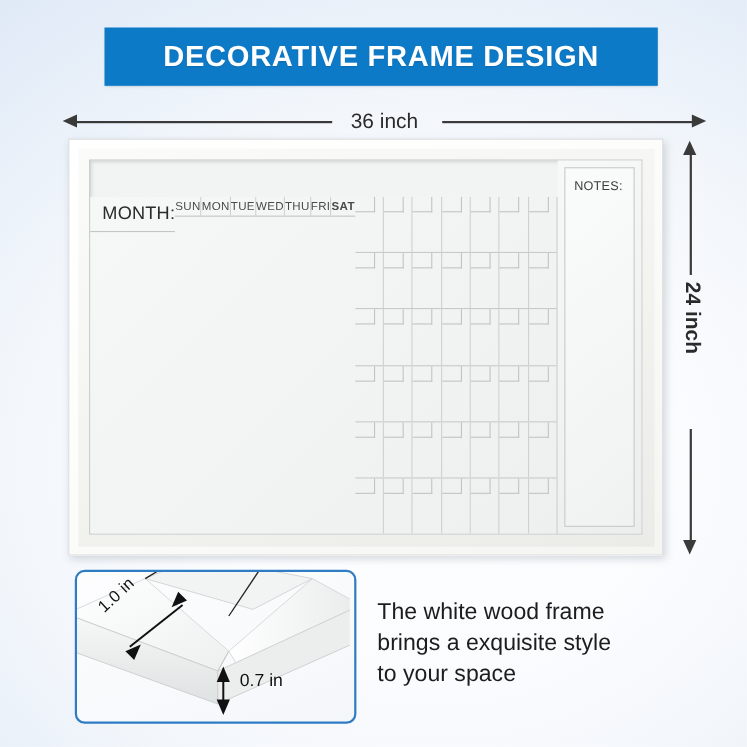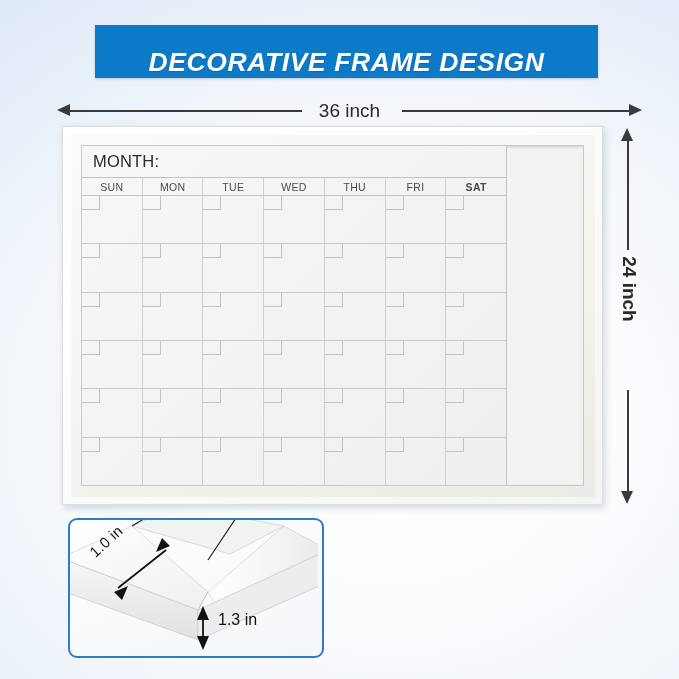--- a/index.html
+++ b/index.html
@@ -12,23 +12,22 @@
   #stage{
     position:relative;width:679px;height:679px;
     background:
       radial-gradient(ellipse 95% 80% at 58% 62%, #ffffff 0%, #fbfcfe 34%, #f2f6fb 62%, #e4edf8 88%, #dfe9f6 100%);
   }
 
   
   #banner{
     position:absolute;left:95px;top:25px;width:503px;height:53px;
     background:#0d7ac8;
-    display:flex;align-items:flex-end;justify-content:center;
+    display:flex;align-items:center;justify-content:center;
     box-shadow:0 1px 2px rgba(90,110,130,.35);
-    font-style:italic;
   }
   #banner-text{
     color:#ffffff;font-size:26.5px;font-weight:bold;letter-spacing:.6px;
     text-shadow:0 1px 1px rgba(0,0,0,.13);
     white-space:nowrap;
   }
 
   
   #dim-h{position:absolute;left:57px;top:96px;width:585px;height:30px;}
   #dim-h-label{
@@ -73,23 +72,24 @@
   #board-inner{
     position:absolute;left:18px;top:18px;right:18px;bottom:18px;
     background:#f2f3f3;
     border:1px solid #c9cbcb;
     box-shadow:inset 1px 1px 3px rgba(150,155,158,.40);
     display:flex;
   }
 
   
   #calendar{
-    flex:0 0 424px;display:flex;flex-direction:column;
+    flex:0 0 424px;display:flex;
     border-right:1px solid #c3c5c5;
     background:linear-gradient(135deg,#f6f7f7 0%,#eef0f0 100%);
+    margin-top:33px;
   }
   #month-bar{
     height:31px;border-bottom:1px solid #c3c5c5;
     display:flex;align-items:center;padding-left:11px;
   }
   #month-label{font-size:16.5px;color:#2b2b2b;letter-spacing:.2px;}
   #day-header{display:flex;height:17px;border-bottom:1px solid #c3c5c5;}
   .day-cell{
     flex:1;display:flex;align-items:center;justify-content:center;
     font-size:10.5px;color:#4a4a4a;letter-spacing:.3px;
@@ -318,20 +318,25 @@
               <div class="date-cell">
                 <div class="date-box"></div>
               </div>
               <div class="date-cell">
                 <div class="date-box"></div>
               </div>
             </div>
           </div>
       </div>
 
+      <div id="notes">
+        <div id="notes-panel">
+          <span id="notes-label">NOTES:</span>
+        </div>
+      </div>
 
     </div>
   </div>
 
   <div id="inset">
     <svg id="corner-svg" width="248" height="132" viewBox="0 0 248 132">
       <defs>
         <linearGradient id="gTop" x1="0" y1="0" x2="1" y2="1">
           <stop offset="0" stop-color="#ffffff"></stop>
             <stop offset="1" stop-color="#eef0f0"></stop>
@@ -363,17 +368,22 @@
 
       <line x1="48" y1="68" x2="96" y2="30" stroke="#111" stroke-width="1.8"></line>
       <polygon points="44,72 58,66 52,80" fill="#111"></polygon>
       <polygon points="100,26 86,32 92,18" fill="#111"></polygon>
 
       <line x1="133" y1="92" x2="133" y2="124" stroke="#111" stroke-width="1.8"></line>
       <polygon points="133,86 127,100 139,100" fill="#111"></polygon>
       <polygon points="133,130 127,116 139,116" fill="#111"></polygon>
     </svg>
     <div class="dimtext" id="lbl-10">1.0 in</div>
-    <div class="dimtext" id="lbl-07">1.3 in</div>
-  </div>
-
+    <div class="dimtext" id="lbl-07">0.7 in</div>
+  </div>
+
+  <div id="desc">
+    <div>The white wood frame</div>
+    <div>brings a exquisite style</div>
+    <div>to your space</div>
+  </div>
 
 </div>
 
 </body></html>

